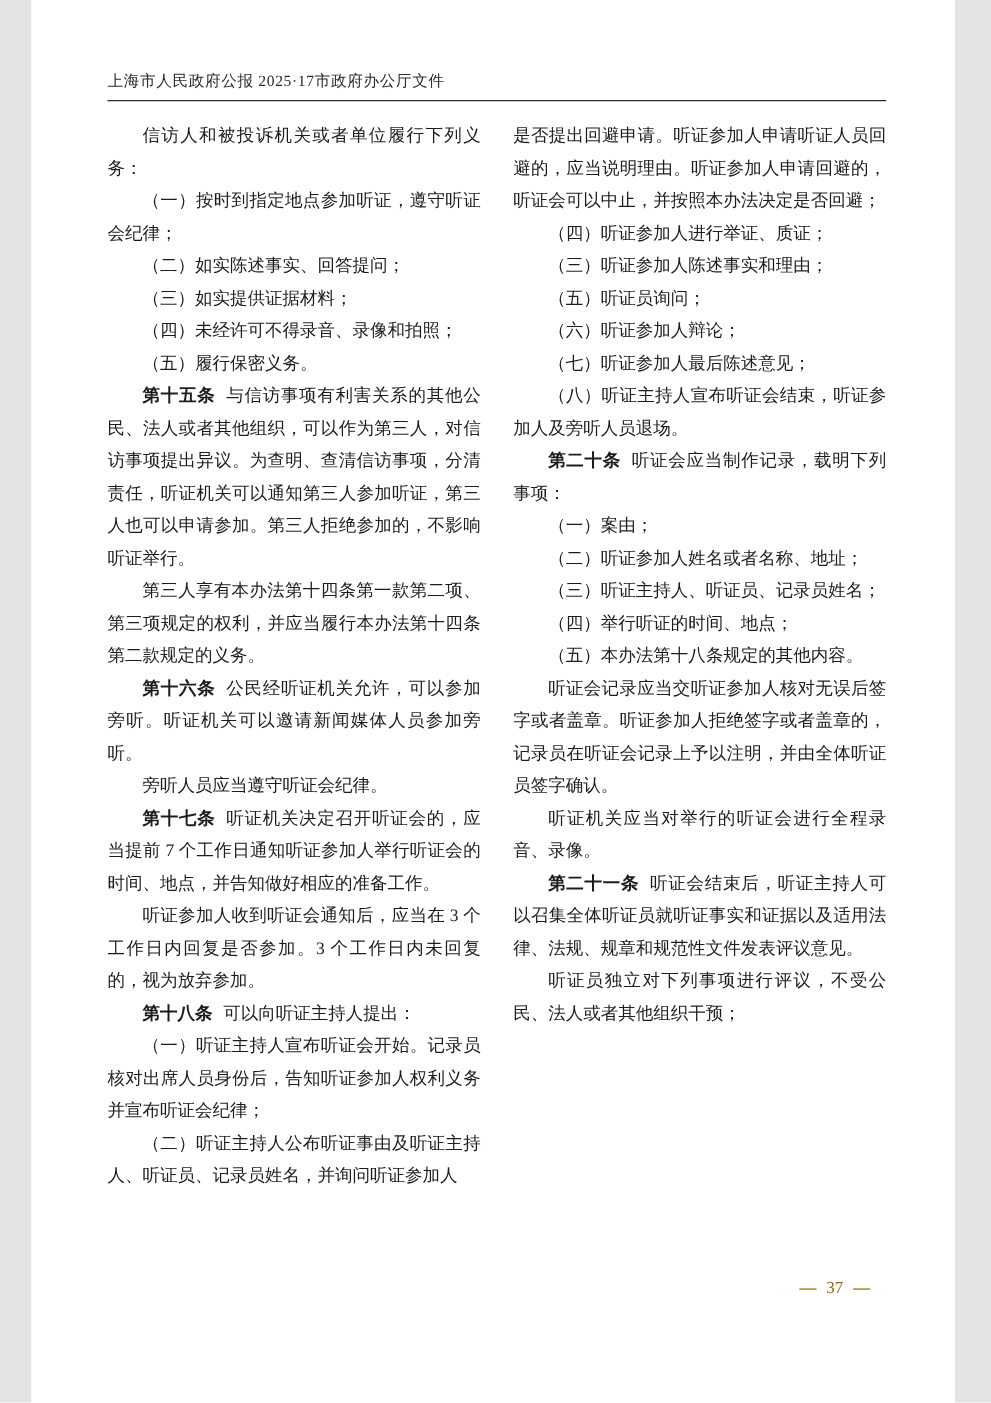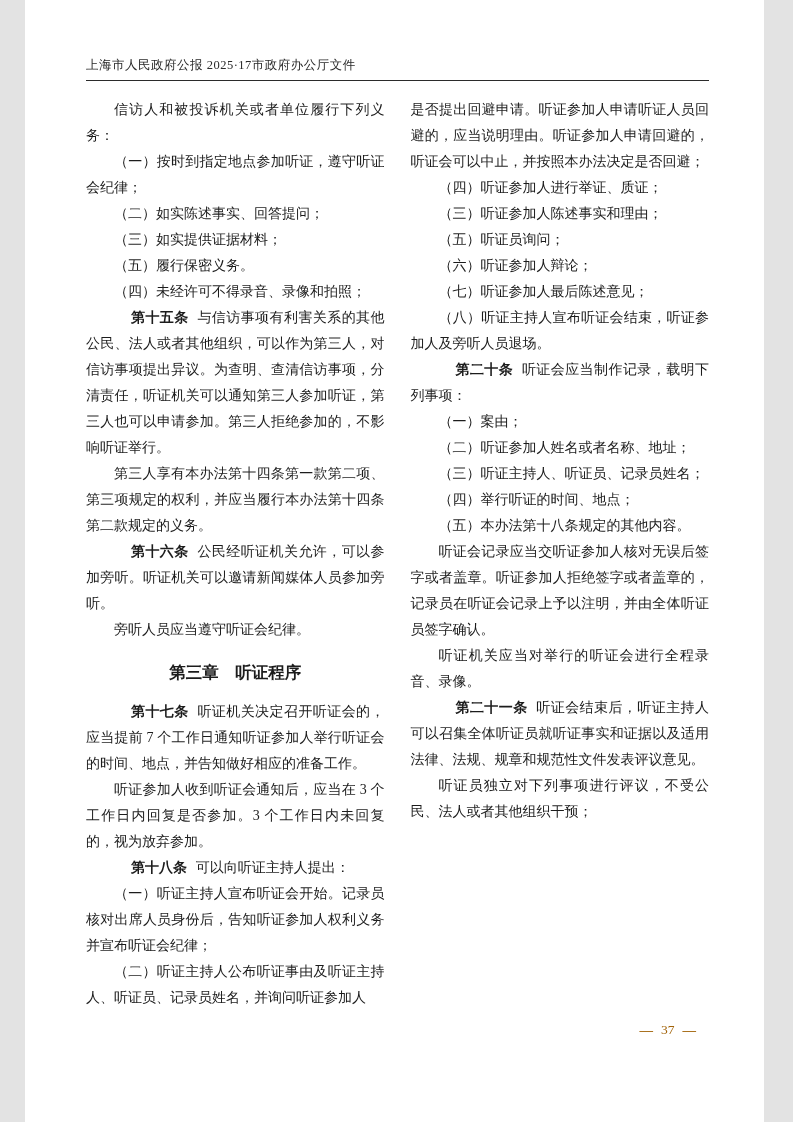--- a/index.html
+++ b/index.html
@@ -37,21 +37,21 @@
   .column p { text-indent:2em; }
   .column p.cont { text-indent:0; }
   .column p.chapter {
     text-indent:0; text-align:center;
     font-size:16.5px; font-weight:bold; line-height:30px;
     font-family:"Liberation Sans","DejaVu Sans",sans-serif;
     margin:14px 0 12px 0;
   }
   .article-label {
     font-family:Liberation Mono, monospace;
-    font-weight:bold; margin-right:0.62em;margin-left:17px;
+    font-weight:bold; margin-right:0.62em;
   }
 
   .doc-footer {
     position:absolute; right:97px; bottom:84px;
     font-size:13.5px; color:#a16207;
   }
   .doc-footer .dash { font-weight:bold; }
   .doc-footer .num { margin:0 8px; }
 </style>
 </head>
@@ -65,27 +65,26 @@
   <span>市政府办公厅文件</span>
 </header>
 <div class="header-rule"></div>
 
 <main class="columns">
   <div class="column" id="col-left">
       <p class="para"><span>信访人和被投诉机关或者单位履行下列义务：</span></p>
       <p class="item"><span>（一）按时到指定地点参加听证，遵守听证会纪律；</span></p>
       <p class="item"><span>（二）如实陈述事实、回答提问；</span></p>
       <p class="item"><span>（三）如实提供证据材料；</span></p>
+      <p class="item"><span>（四）未经许可不得录音、录像和拍照；</span></p>
       <p class="item"><span>（五）履行保密义务。</span></p>
-      <p class="item"><span>（四）未经许可不得录音、录像和拍照；</span></p>
       <p class="article"><b class="article-label">第十五条</b><span>与信访事项有利害关系的其他公民、法人或者其他组织，可以作为第三人，对信访事项提出异议。为查明、查清信访事项，分清责任，听证机关可以通知第三人参加听证，第三人也可以申请参加。第三人拒绝参加的，不影响听证举行。</span></p>
       <p class="para"><span>第三人享有本办法第十四条第一款第二项、第三项规定的权利，并应当履行本办法第十四条第二款规定的义务。</span></p>
       <p class="article"><b class="article-label">第十六条</b><span>公民经听证机关允许，可以参加旁听。听证机关可以邀请新闻媒体人员参加旁听。</span></p>
       <p class="para"><span>旁听人员应当遵守听证会纪律。</span></p>
-      <p class="chapter"><span>第三章　听证程序</span></p>
       <p class="article"><b class="article-label">第十七条</b><span>听证机关决定召开听证会的，应当提前 7 个工作日通知听证参加人举行听证会的时间、地点，并告知做好相应的准备工作。</span></p>
       <p class="para"><span>听证参加人收到听证会通知后，应当在 3 个工作日内回复是否参加。3 个工作日内未回复的，视为放弃参加。</span></p>
       <p class="article"><b class="article-label">第十八条</b><span>可以向听证主持人提出：</span></p>
       <p class="item"><span>（一）听证主持人宣布听证会开始。记录员核对出席人员身份后，告知听证参加人权利义务并宣布听证会纪律；</span></p>
       <p class="item"><span>（二）听证主持人公布听证事由及听证主持人、听证员、记录员姓名，并询问听证参加人</span></p>
     </div>
   <div class="column" id="col-right">
       <p class="cont"><span>是否提出回避申请。听证参加人申请听证人员回避的，应当说明理由。听证参加人申请回避的，听证会可以中止，并按照本办法决定是否回避；</span></p>
       <p class="item"><span>（四）听证参加人进行举证、质证；</span></p>
       <p class="item"><span>（三）听证参加人陈述事实和理由；</span></p>

